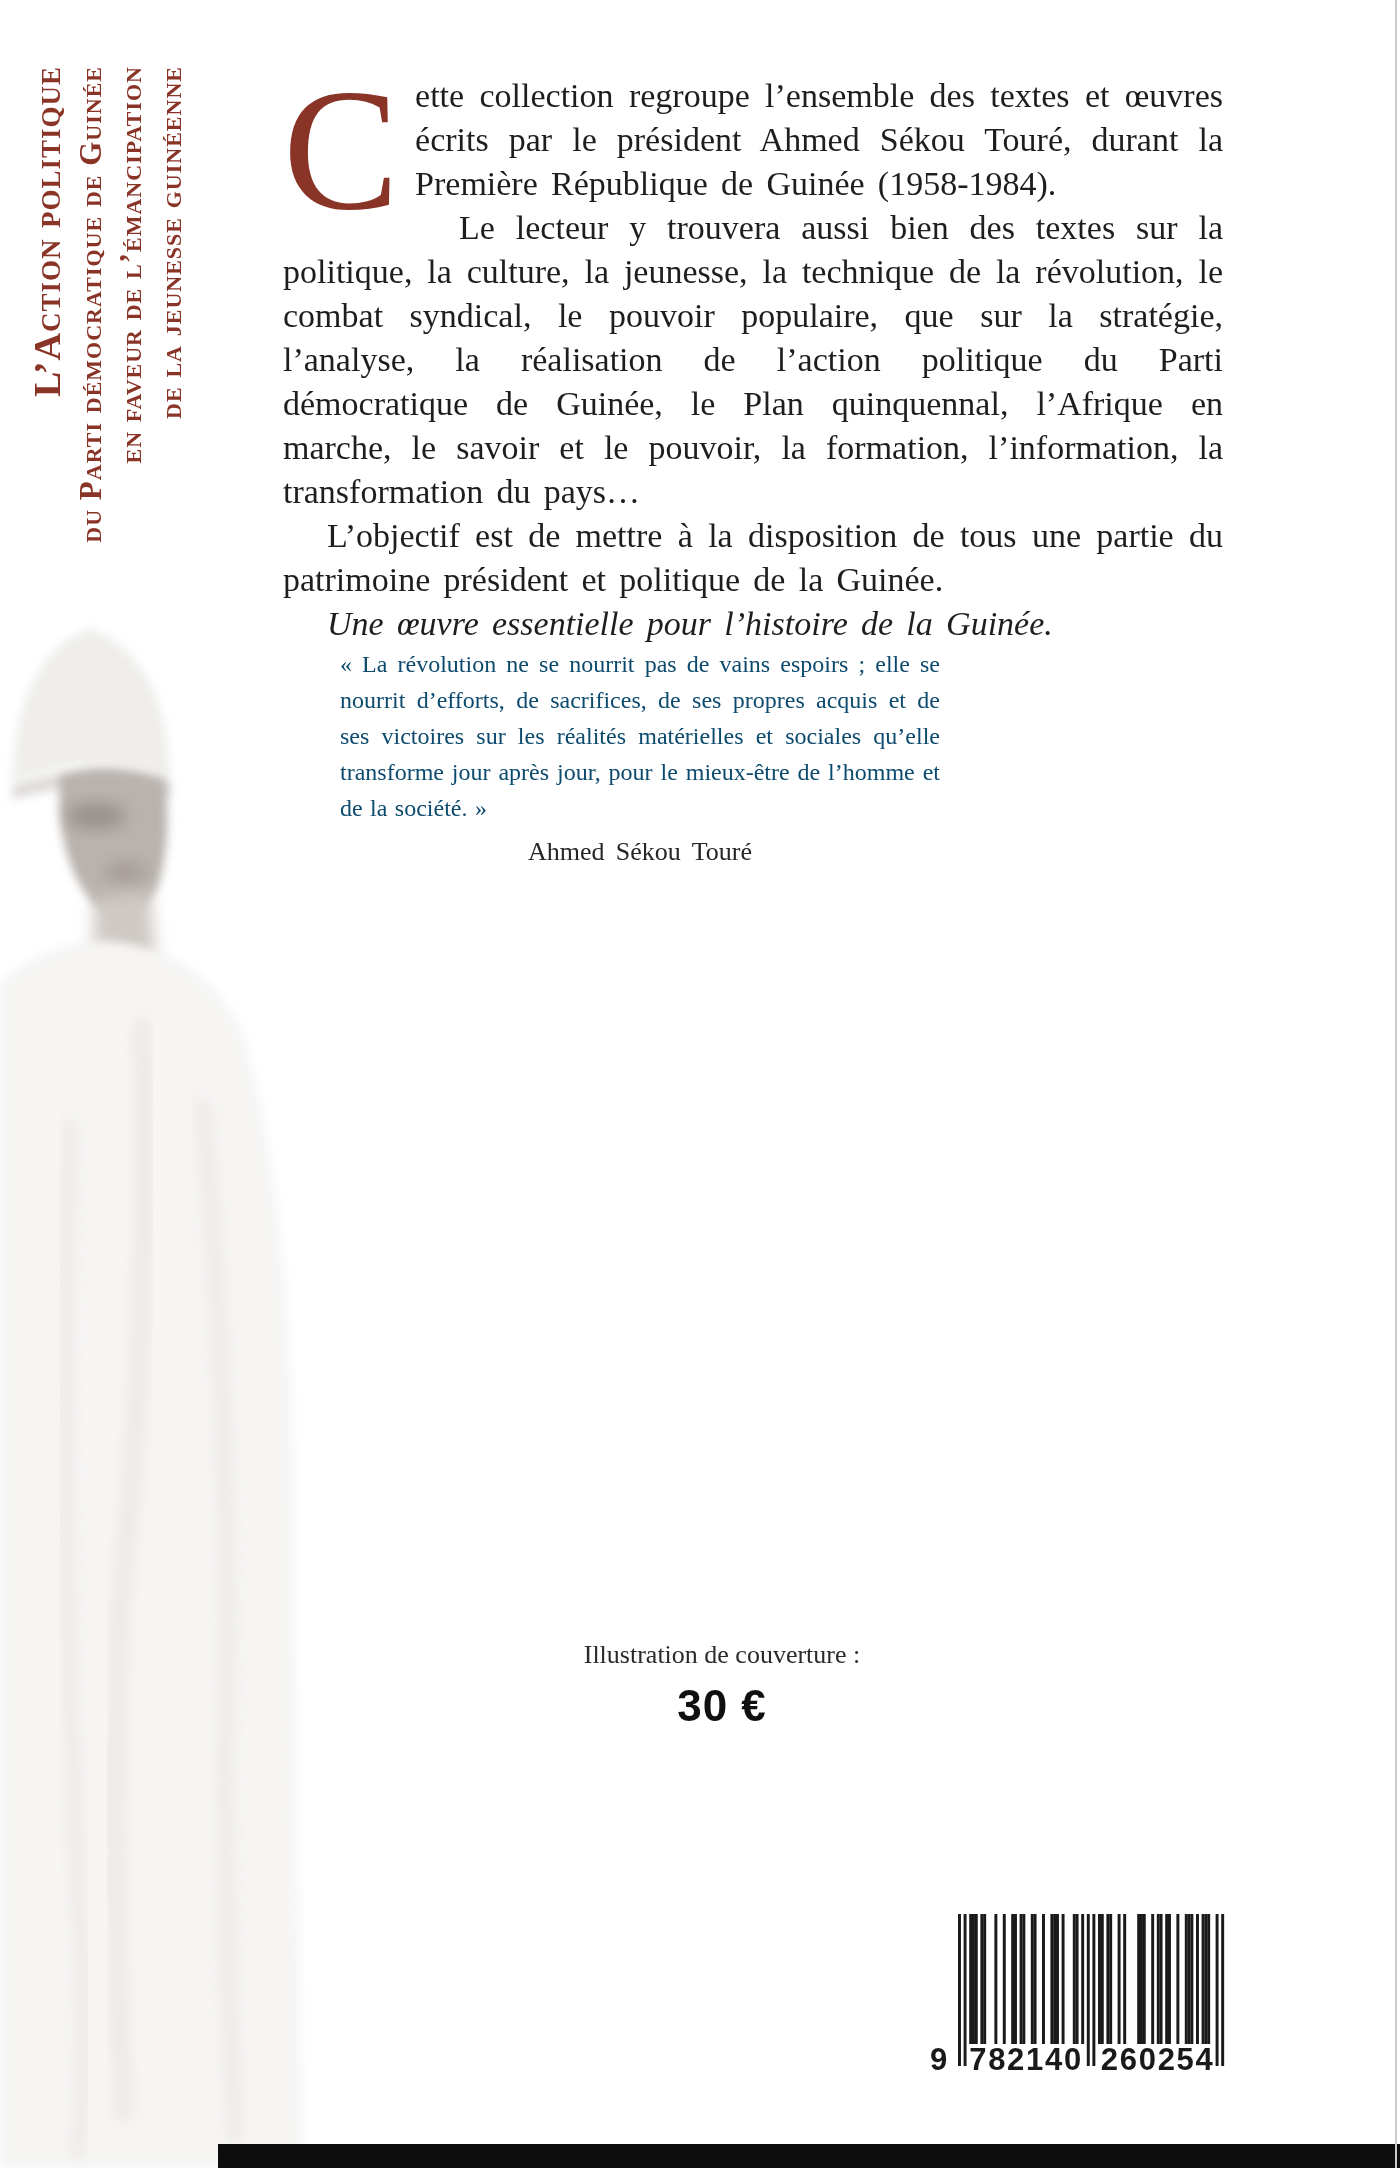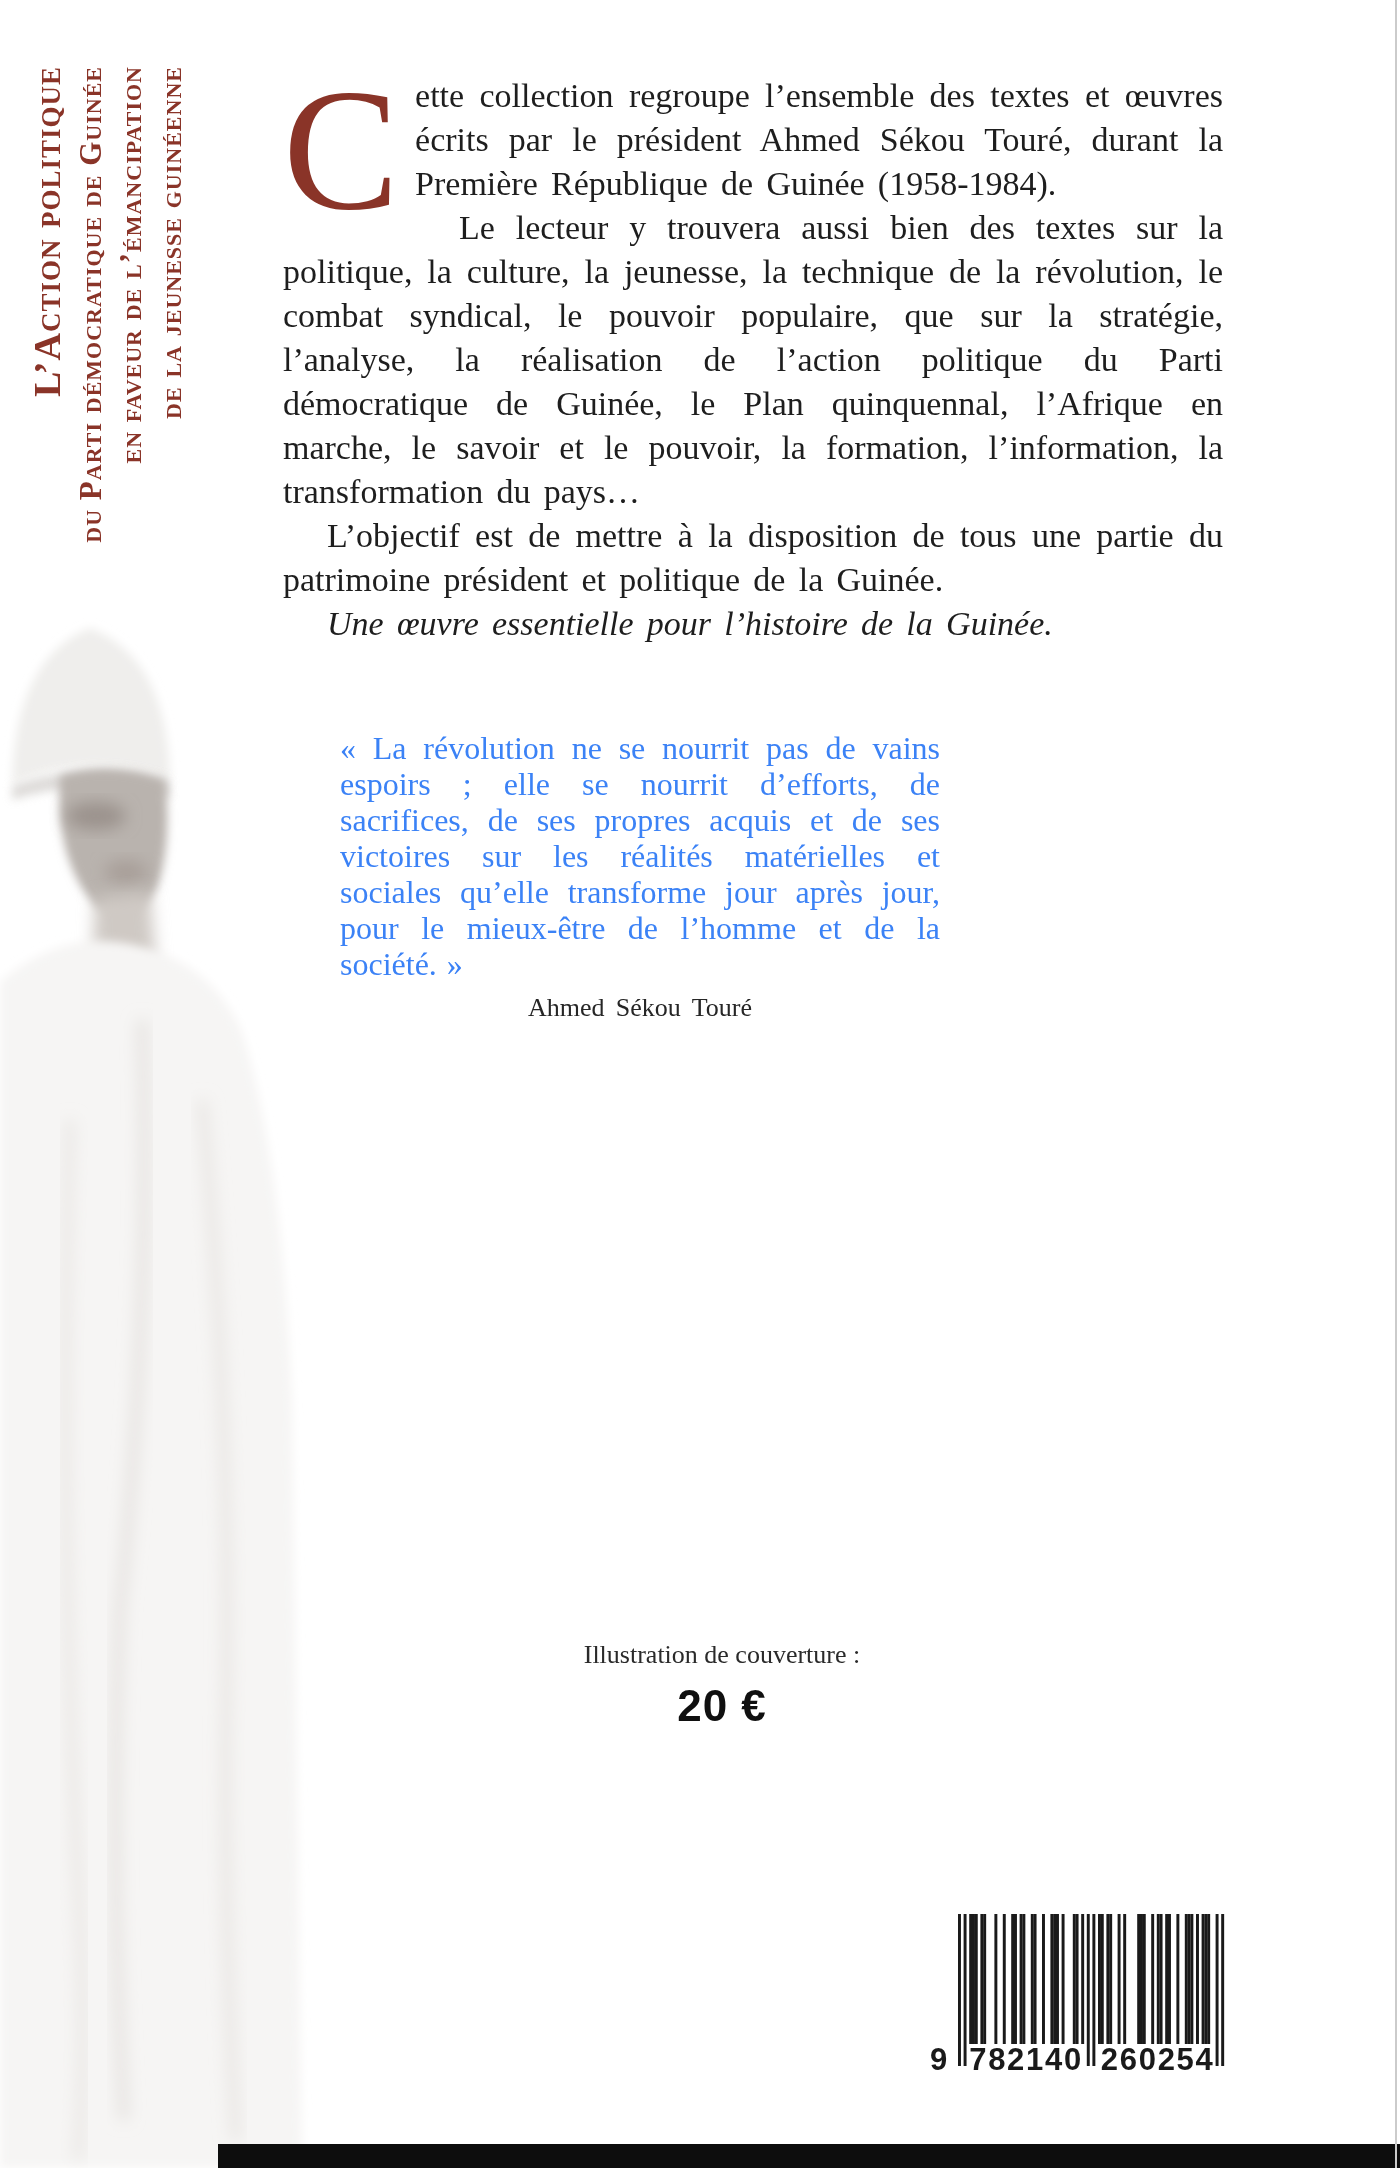--- a/index.html
+++ b/index.html
@@ -28,23 +28,23 @@
   .p1{margin-bottom:84px;}
   .p2{margin-bottom:62px;text-indent:44px;}
   .p3{margin-bottom:44px;text-indent:44px;}
   .p4{text-indent:44px;font-style:italic;}
   .dropcap{
     float:left;font-size:174px;line-height:132px;
     padding:10px 16px 0 0;font-weight:400;
   }
   
   .quote-block{
-    margin-top:84px;margin-left:57px;width:600px;
-    font-size:32px;line-height:36px;text-align:justify;
-    word-spacing:.06em;color:#3b82f6;
+    margin-left:57px;width:600px;
+    font-size:24px;line-height:36px;text-align:justify;
+    word-spacing:.06em;color:#0c4a6e;
   }
   .quote-attr{
     width:600px;margin-left:57px;margin-top:8px;
     font-size:26px;line-height:36px;text-align:center;color:#262626;
   }
   
   .credits-block{
     position:absolute;right:178px;top:1636px;width:1000px;
     text-align:center;font-size:26px;line-height:37px;color:#2a2a2a;
   }
@@ -100,21 +100,21 @@
     <p class="p2">Le lecteur y trouvera aussi bien des textes sur la politique, la culture, la jeunesse, la technique de la révolution, le combat syndical, le pouvoir populaire, que sur la stratégie, l’analyse, la réalisation de l’action politique du Parti démocratique de Guinée, le Plan quinquennal, l’Afrique en marche, le savoir et le pouvoir, la formation, l’information, la transformation du pays…</p>
     <p class="p3">L’objectif est de mettre à la disposition de tous une partie du patrimoine président et politique de la Guinée.</p>
     <p class="p4">Une œuvre essentielle pour l’histoire de la Guinée.</p>
 
     <div class="quote-block">« La révolution ne se nourrit pas de vains espoirs ; elle se nourrit d’efforts, de sacrifices, de ses propres acquis et de ses victoires sur les réalités matérielles et sociales qu’elle transforme jour après jour, pour le mieux-être de l’homme et de la société. »</div>
     <div class="quote-attr">Ahmed Sékou Touré</div>
   </div>
 
   <div class="credits-block">
     <div>Illustration de couverture :</div>
-    <div class="price">20 €</div>
+    <div class="price">30 €</div>
   </div>
 
   <svg class="barcode" id="barcode-svg" width="304" height="162" viewBox="0 0 304 162">
       <rect x="30.00" y="0" width="2.9499999999999997" height="152" fill="#1a1a1a"></rect>
       <rect x="35.60" y="0" width="2.9499999999999997" height="152" fill="#1a1a1a"></rect>
       <rect x="41.20" y="0" width="2.9499999999999997" height="130" fill="#1a1a1a"></rect>
       <rect x="44.00" y="0" width="2.9499999999999997" height="130" fill="#1a1a1a"></rect>
       <rect x="46.80" y="0" width="2.9499999999999997" height="130" fill="#1a1a1a"></rect>
       <rect x="52.40" y="0" width="2.9499999999999997" height="130" fill="#1a1a1a"></rect>
       <rect x="55.20" y="0" width="2.9499999999999997" height="130" fill="#1a1a1a"></rect>

